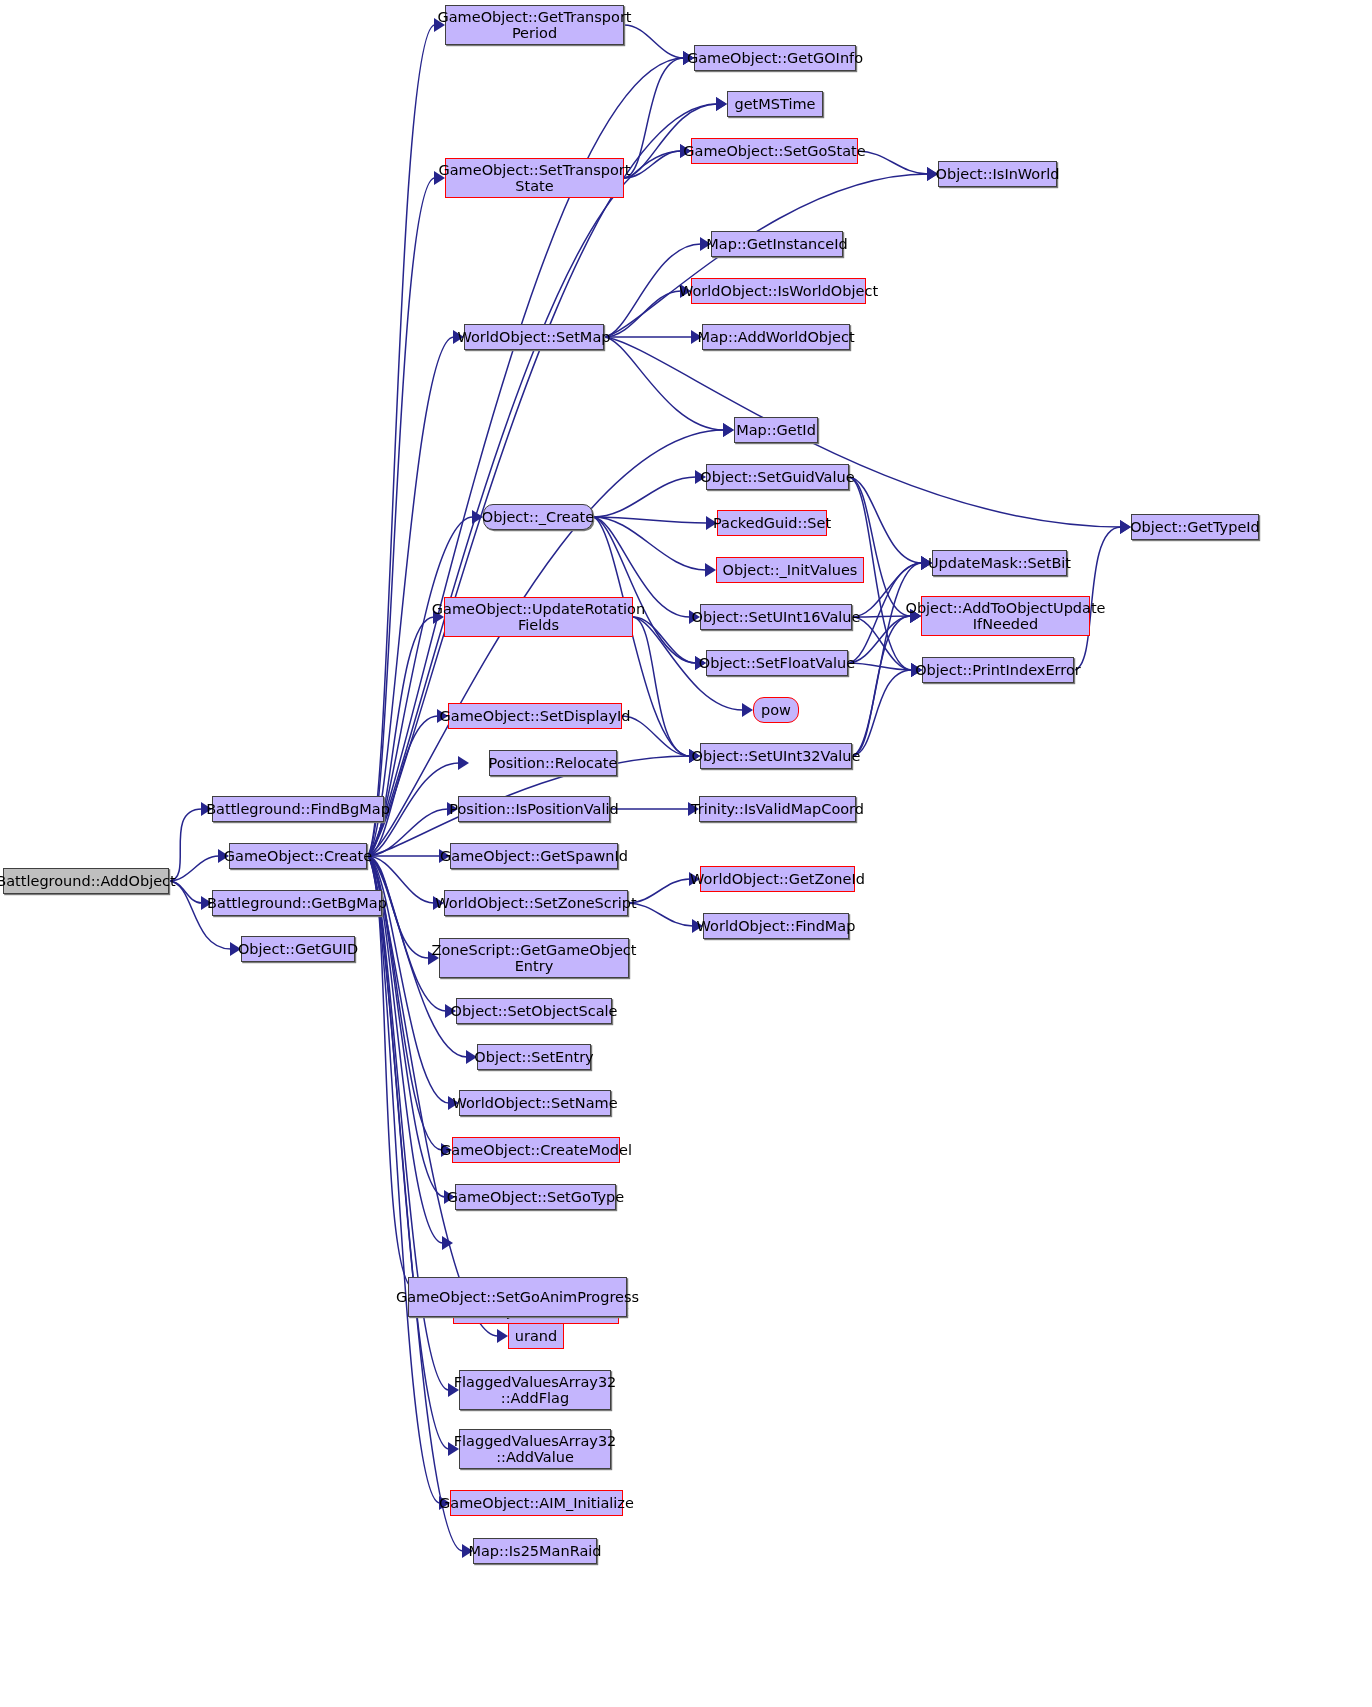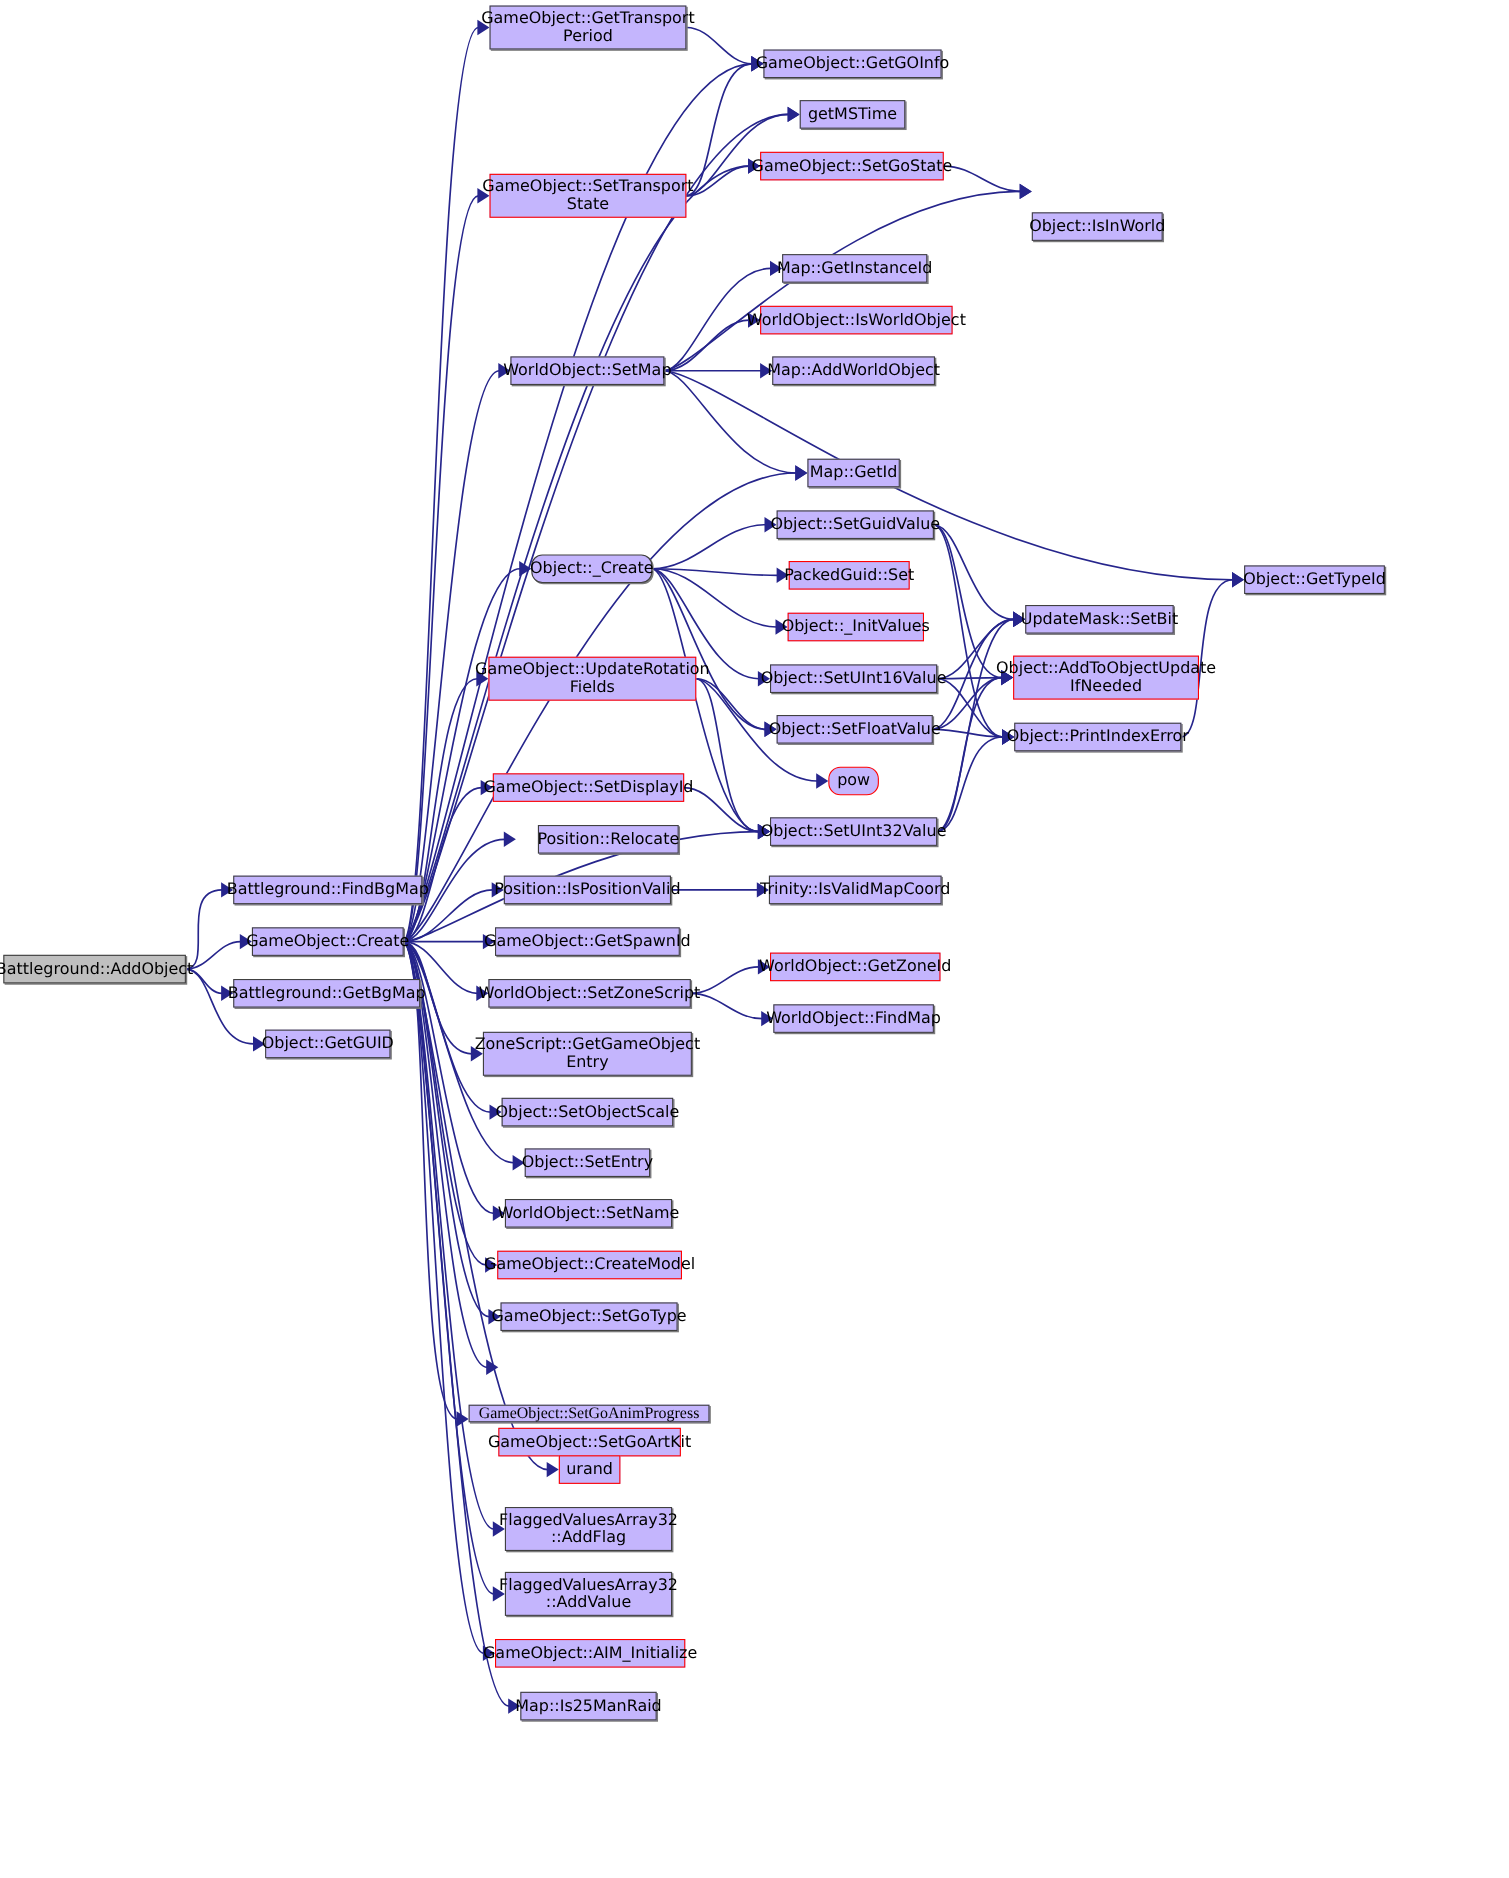--- a/index.html
+++ b/index.html
@@ -166,31 +166,31 @@
       <div class="node n-black" style="left: 229px; top: 843px; width: 138px; height: 26px;">GameObject::Create</div>
       <div class="node n-black" style="left: 212px; top: 890px; width: 170px; height: 26px;">Battleground::GetBgMap</div>
       <div class="node n-black" style="left: 241px; top: 936px; width: 114px; height: 26px;">Object::GetGUID</div>
       <div class="node n-black" style="left: 445px; top: 5px; width: 179px; height: 40px;">GameObject::GetTransport
 Period</div>
       <div class="node n-black" style="left: 694px; top: 45px; width: 162px; height: 26px;">GameObject::GetGOInfo</div>
       <div class="node n-black" style="left: 727px; top: 91px; width: 96px; height: 26px;">getMSTime</div>
       <div class="node n-red" style="left: 691px; top: 138px; width: 167px; height: 26px;">GameObject::SetGoState</div>
       <div class="node n-red" style="left: 445px; top: 158px; width: 179px; height: 40px;">GameObject::SetTransport
 State</div>
-      <div class="node n-black" style="left: 938px; top: 161px; width: 119px; height: 26px; margin-top: 32px;">Object::IsInWorld</div>
+      <div class="node n-black" style="left: 938px; top: 161px; width: 119px; height: 26px;">Object::IsInWorld</div>
       <div class="node n-black" style="left: 711px; top: 231px; width: 132px; height: 26px;">Map::GetInstanceId</div>
       <div class="node n-red" style="left: 691px; top: 278px; width: 175px; height: 26px;">WorldObject::IsWorldObject</div>
       <div class="node n-black" style="left: 464px; top: 324px; width: 140px; height: 26px;">WorldObject::SetMap</div>
       <div class="node n-black" style="left: 702px; top: 324px; width: 148px; height: 26px;">Map::AddWorldObject</div>
       <div class="node n-black" style="left: 734px; top: 417px; width: 84px; height: 26px;">Map::GetId</div>
       <div class="node n-black" style="left: 1131px; top: 514px; width: 128px; height: 26px;">Object::GetTypeId</div>
       <div class="node n-black" style="left: 706px; top: 464px; width: 143px; height: 26px;">Object::SetGuidValue</div>
       <div class="node n-black" style="left: 483px; top: 504px; width: 110px; height: 26px; border-radius: 10px;">Object::_Create</div>
       <div class="node n-red" style="left: 717px; top: 510px; width: 110px; height: 26px;">PackedGuid::Set</div>
-      <div class="node n-red" style="left: 716px; top: 557px; width: 124px; height: 26px; text-align: center;">Object::_InitValues</div>
+      <div class="node n-red" style="left: 716px; top: 557px; width: 148px; height: 26px; text-align: center;">Object::_InitValues</div>
       <div class="node n-black" style="left: 932px; top: 550px; width: 135px; height: 26px;">UpdateMask::SetBit</div>
       <div class="node n-red" style="left: 444px; top: 597px; width: 189px; height: 40px;">GameObject::UpdateRotation
 Fields</div>
       <div class="node n-black" style="left: 700px; top: 604px; width: 152px; height: 26px;">Object::SetUInt16Value</div>
       <div class="node n-red" style="left: 921px; top: 596px; width: 169px; height: 40px;">Object::AddToObjectUpdate
 IfNeeded</div>
       <div class="node n-black" style="left: 706px; top: 650px; width: 142px; height: 26px;">Object::SetFloatValue</div>
       <div class="node n-black" style="left: 922px; top: 657px; width: 152px; height: 26px;">Object::PrintIndexError</div>
       <div class="node n-red" style="left: 753px; top: 697px; width: 46px; height: 26px; border-radius: 11px;">pow</div>
       <div class="node n-red" style="left: 448px; top: 703px; width: 174px; height: 26px;">GameObject::SetDisplayId</div>
@@ -203,21 +203,21 @@
       <div class="node n-red" style="left: 700px; top: 866px; width: 155px; height: 26px;">WorldObject::GetZoneId</div>
       <div class="node n-black" style="left: 703px; top: 913px; width: 146px; height: 26px;">WorldObject::FindMap</div>
       <div class="node n-black" style="left: 439px; top: 938px; width: 190px; height: 40px;">ZoneScript::GetGameObject
 Entry</div>
       <div class="node n-black" style="left: 456px; top: 998px; width: 156px; height: 26px;">Object::SetObjectScale</div>
       <div class="node n-black" style="left: 477px; top: 1044px; width: 114px; height: 26px;">Object::SetEntry</div>
       <div class="node n-black" style="left: 459px; top: 1090px; width: 152px; height: 26px;">WorldObject::SetName</div>
       <div class="node n-red" style="left: 452px; top: 1137px; width: 168px; height: 26px;">GameObject::CreateModel</div>
       <div class="node n-black" style="left: 455px; top: 1184px; width: 161px; height: 26px;">GameObject::SetGoType</div>
       <div class="node n-red" style="left: 453px; top: 1298px; width: 166px; height: 26px;">GameObject::SetGoArtKit</div>
-      <div class="node n-black" style="left: 426px; top: 1277px; width: 219px; height: 16px; font-family: Liberation Serif, serif;">GameObject::SetGoAnimProgress</div>
+      <div class="node n-black" style="left: 408px; top: 1277px; width: 219px; height: 40px;">GameObject::SetGoAnimProgress</div>
       <div class="node n-red" style="left: 508px; top: 1323px; width: 56px; height: 26px;">urand</div>
       <div class="node n-black" style="left: 459px; top: 1370px; width: 152px; height: 40px;">FlaggedValuesArray32
 ::AddFlag</div>
       <div class="node n-black" style="left: 459px; top: 1429px; width: 152px; height: 40px;">FlaggedValuesArray32
 ::AddValue</div>
       <div class="node n-red" style="left: 450px; top: 1490px; width: 173px; height: 26px;">GameObject::AIM_Initialize</div>
       <div class="node n-black" style="left: 473px; top: 1538px; width: 124px; height: 26px;">Map::Is25ManRaid</div>
     </div>
 </div>
 

